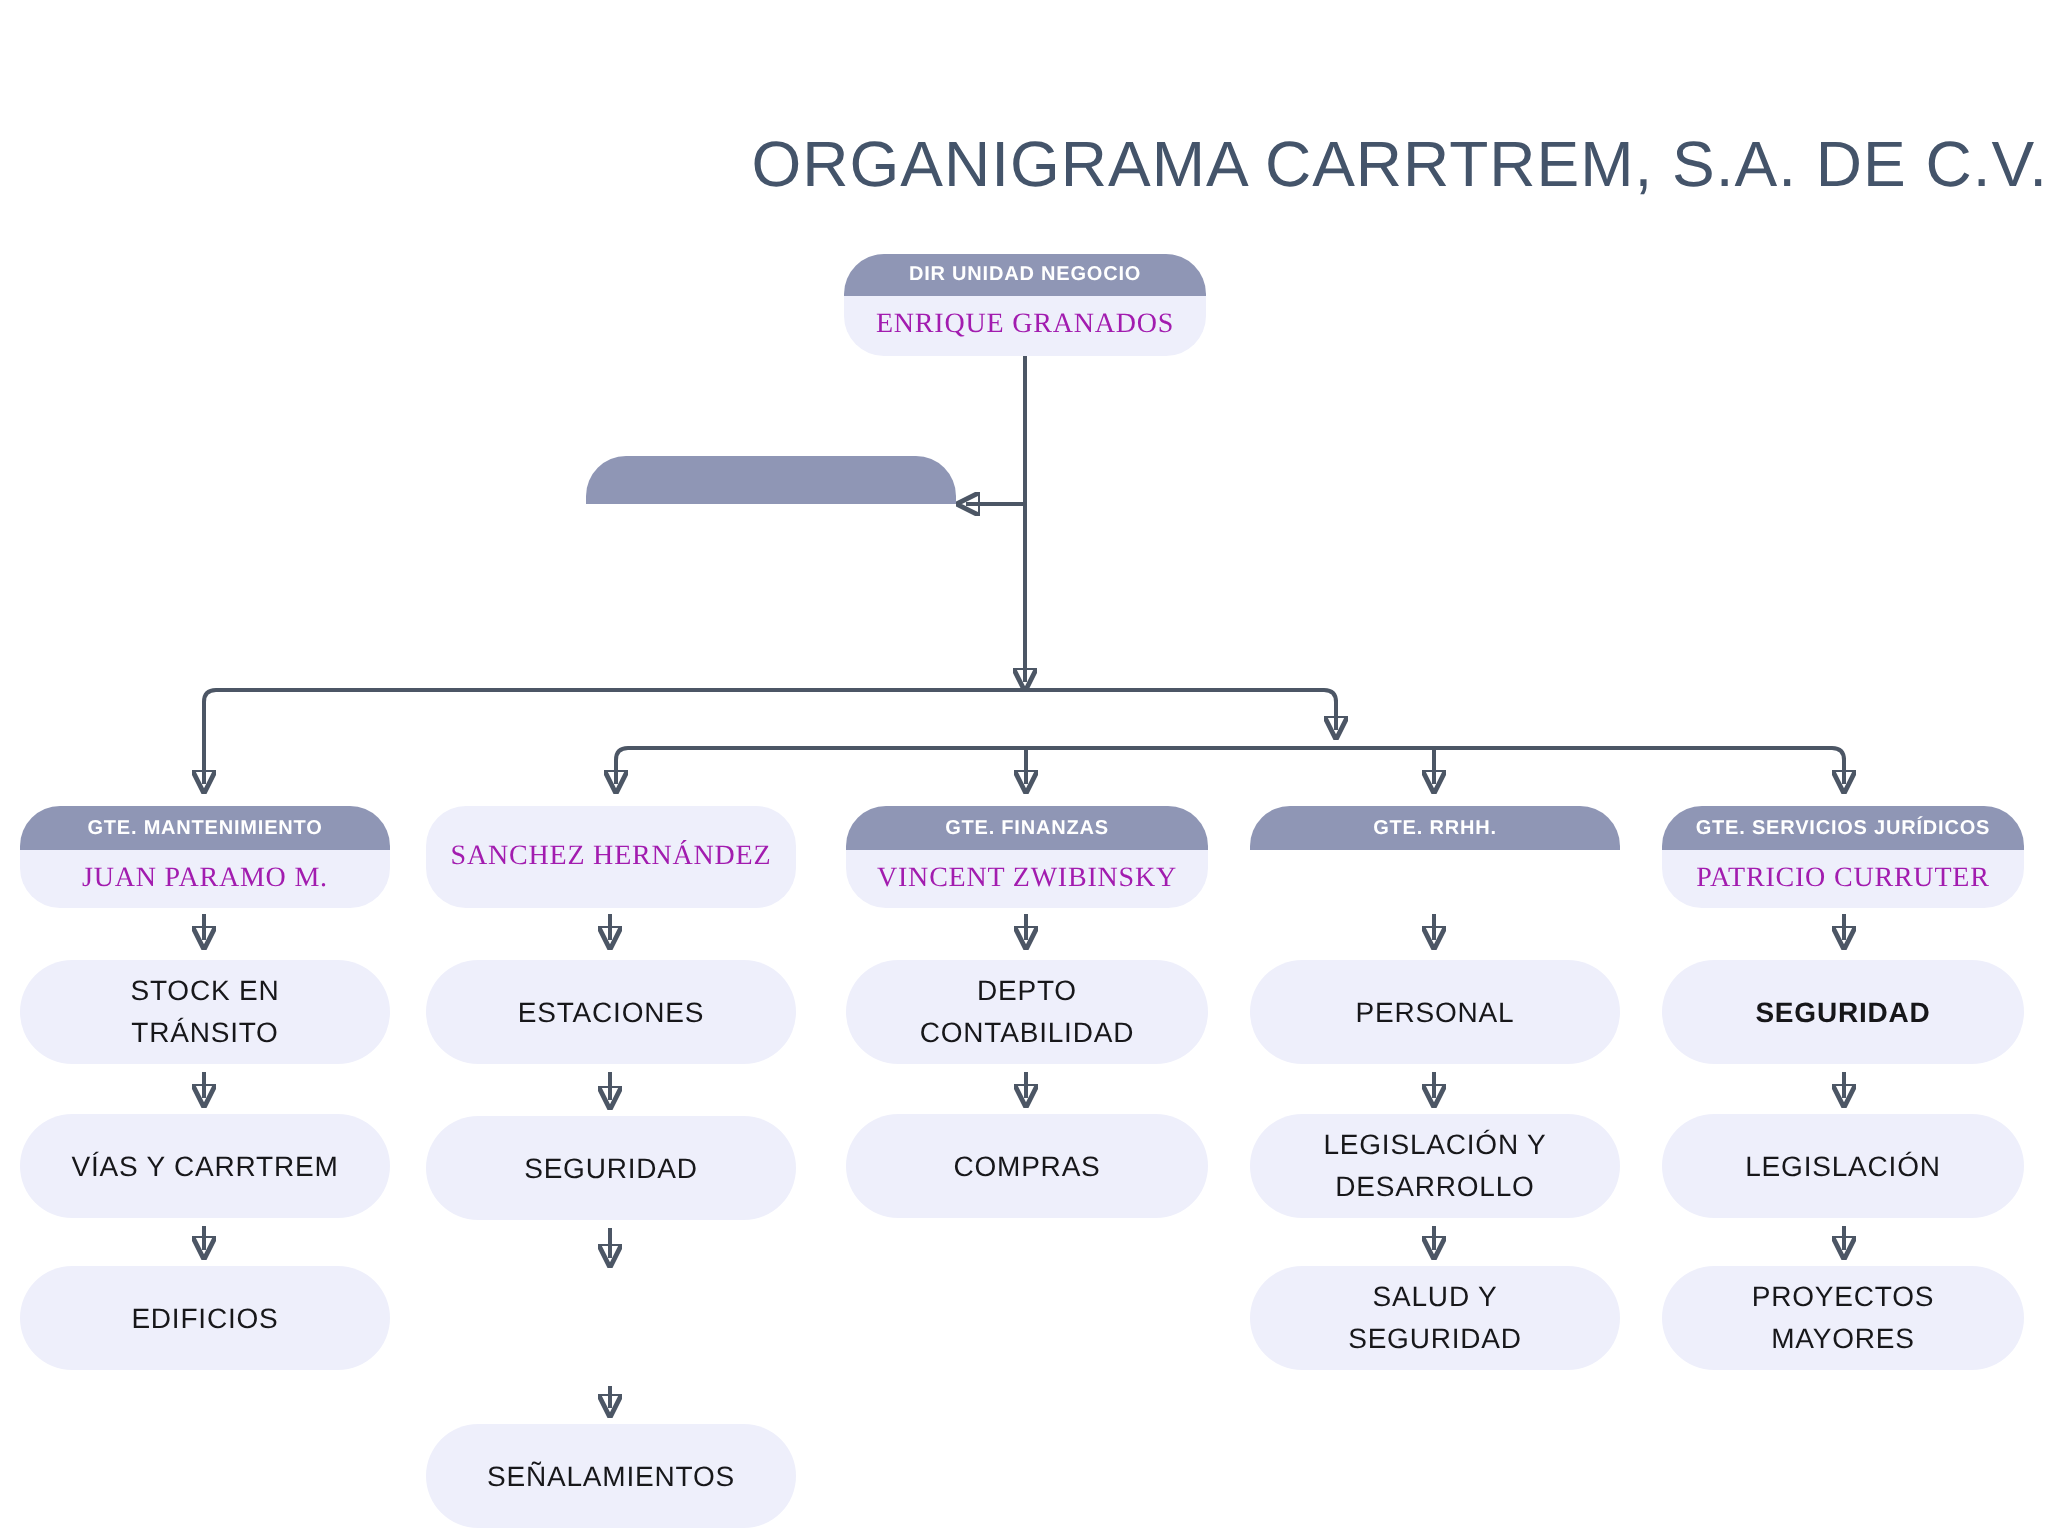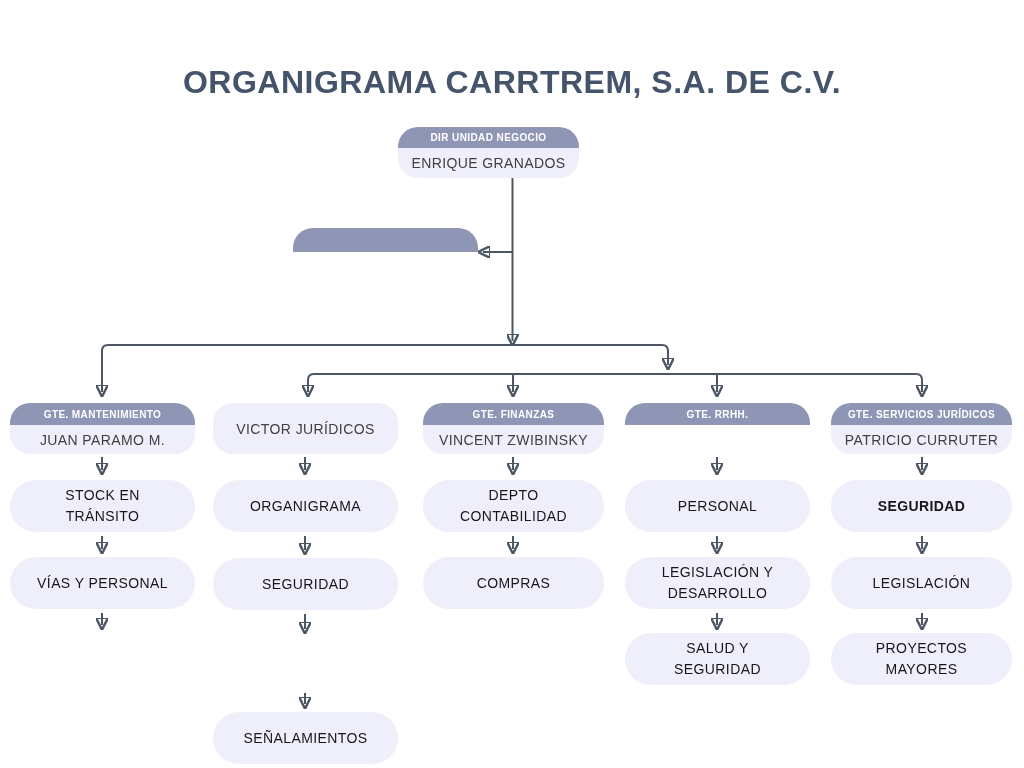--- a/index.html
+++ b/index.html
@@ -1,38 +1,38 @@
 <!DOCTYPE html>
 <html><head>
 <meta charset="utf-8">
 <style>
   html,body { margin:0; padding:0; background:#ffffff; }
   .canvas {
     position:relative; width:1024px; height:768px; background:#ffffff;
     font-family:"Liberation Sans", sans-serif; overflow:hidden;
   }
   .title {
-    position:absolute; left:0; top:64px; width:100%; text-align:center;
-    font-size:32px; font-weight:bold; color:#44546A; letter-spacing:0.5px;
+    position:absolute; left:0; top:64px; width:100%; text-align:right;
+    font-size:32px; font-weight:normal; color:#44546A; letter-spacing:0.5px;
   }
   svg.connectors { position:absolute; left:0; top:0; }
   svg.connectors path { stroke:#4C5665; stroke-width:2; fill:none; }
   .node {
     position:absolute; border-radius:20px; overflow:hidden;
     display:flex; flex-direction:column;
   }
   .band {
     background:#8F96B5; color:#ffffff; flex:0 0 auto;
     display:flex; align-items:center; justify-content:center;
     font-size:10px; font-weight:bold; letter-spacing:0.4px; text-align:center;
   }
   .nbody {
-    background:#EEEFFB; color:#404040; flex:1 1 auto;
+    background:#EEEFFB; color:#a21caf; flex:1 1 auto;
     display:flex; align-items:center; justify-content:center;
-    font-size:14px; letter-spacing:0.4px; text-align:center;
+    font-size:14px; letter-spacing:0.4px; text-align:center;font-family:Liberation Serif, serif;
   }
   .dept {
     position:absolute; width:185px; height:52px; border-radius:26px;
     background:#EEEFFB; color:#17171a;
     display:flex; align-items:center; justify-content:center;
     font-size:14px; letter-spacing:0.4px; line-height:1.5;
     text-align:center; white-space:pre-line;
   }
   .em { font-weight:bold; }
 </style>
@@ -76,45 +76,46 @@
 
     <path d="M717 457 V470" marker-end="url(#arr)"></path>
     <path d="M717 536 V549" marker-end="url(#arr)"></path>
     <path d="M717 613 V625" marker-end="url(#arr)"></path>
 
     <path d="M922 457 V470" marker-end="url(#arr)"></path>
     <path d="M922 536 V549" marker-end="url(#arr)"></path>
     <path d="M922 613 V625" marker-end="url(#arr)"></path>
   </svg>
 
-  <div class="node" style="left:398px; top:127px; width:181px; height:51px;">
+  <div class="node" style="left:422px; top:127px; width:181px; height:51px;">
     <div class="band" style="height:21px;">
       <span>DIR UNIDAD NEGOCIO</span>
     </div>
     <div class="nbody">ENRIQUE GRANADOS</div>
   </div>
 
   <div class="node" style="left:293px; top:228px; width:185px; height:52px;">
     <div class="band" style="height:24px;"></div>
   </div>
 
   <div class="node" style="left:10px; top:403px; width:185px; height:51px;">
     <div class="band" style="height:22px;">
       <span>GTE. MANTENIMIENTO</span>
     </div>
     <div class="nbody">JUAN PARAMO M.</div>
   </div>
   <div class="dept" style="left:10px; top:480px;">STOCK EN
 TRÁNSITO</div>
-  <div class="dept" style="left:10px; top:557px;">VÍAS Y PERSONAL</div>
+  <div class="dept" style="left:10px; top:557px;">VÍAS Y CARRTREM</div>
+  <div class="dept" style="left:10px; top:633px;">EDIFICIOS</div>
 
   <div class="node" style="left:213px; top:403px; width:185px; height:51px;">
-    <div class="nbody">VICTOR JURÍDICOS</div>
+    <div class="nbody">SANCHEZ HERNÁNDEZ</div>
   </div>
-  <div class="dept" style="left:213px; top:480px;">ORGANIGRAMA</div>
+  <div class="dept" style="left:213px; top:480px;">ESTACIONES</div>
   <div class="dept" style="left:213px; top:558px;">SEGURIDAD</div>
   <div class="dept" style="left:213px; top:712px;">SEÑALAMIENTOS</div>
 
   <div class="node" style="left:423px; top:403px; width:181px; height:51px;">
     <div class="band" style="height:22px;text-align:center;">
       <span>GTE. FINANZAS</span>
     </div>
     <div class="nbody">VINCENT ZWIBINSKY</div>
   </div>
   <div class="dept" style="left:423px; top:480px; width:181px;">DEPTO

